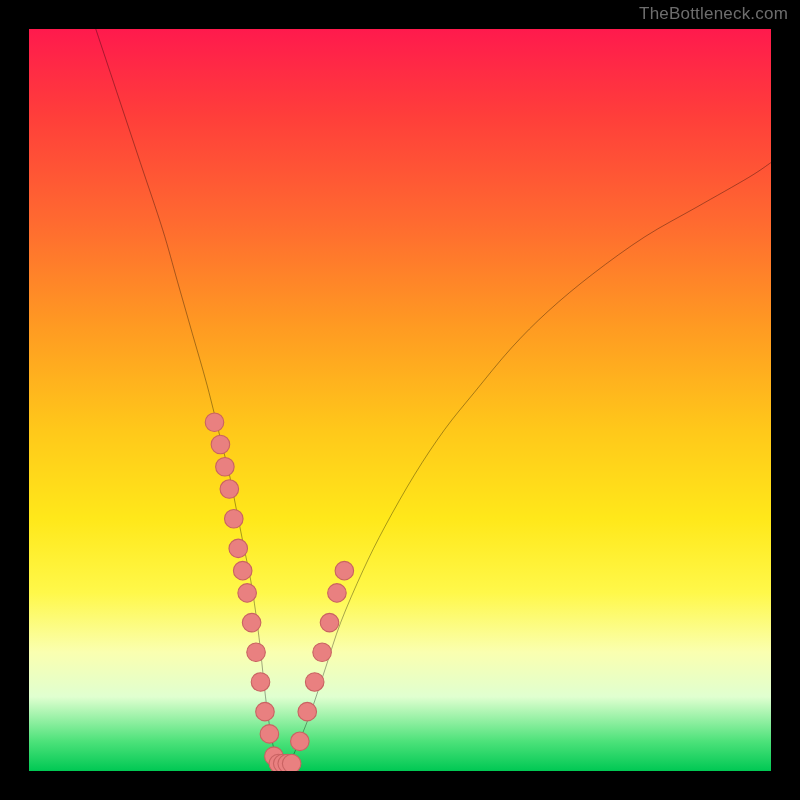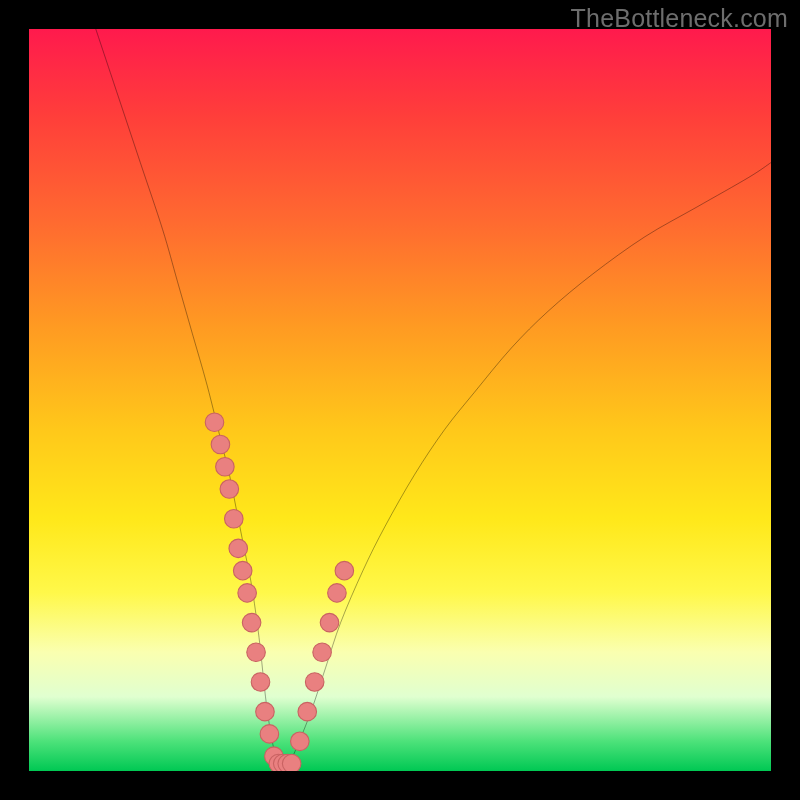--- a/index.html
+++ b/index.html
@@ -36,21 +36,21 @@
       #faffb0 84%,
       #e0ffd0 90%,
       #4de27a 96%,
       #00c853 100%);
   }
   .watermark {
     position: absolute;
     top: 4px;
     right: 12px;
     color: #6d6d6d;
-    font-size: 25px;
+    font-size: 17px;
     font-weight: 400;
     letter-spacing: 0.2px;
     user-select: none;
   }
   svg.curve {
     position: absolute;
     left: 0;
     top: 0;
     width: 742px;
     height: 742px;

